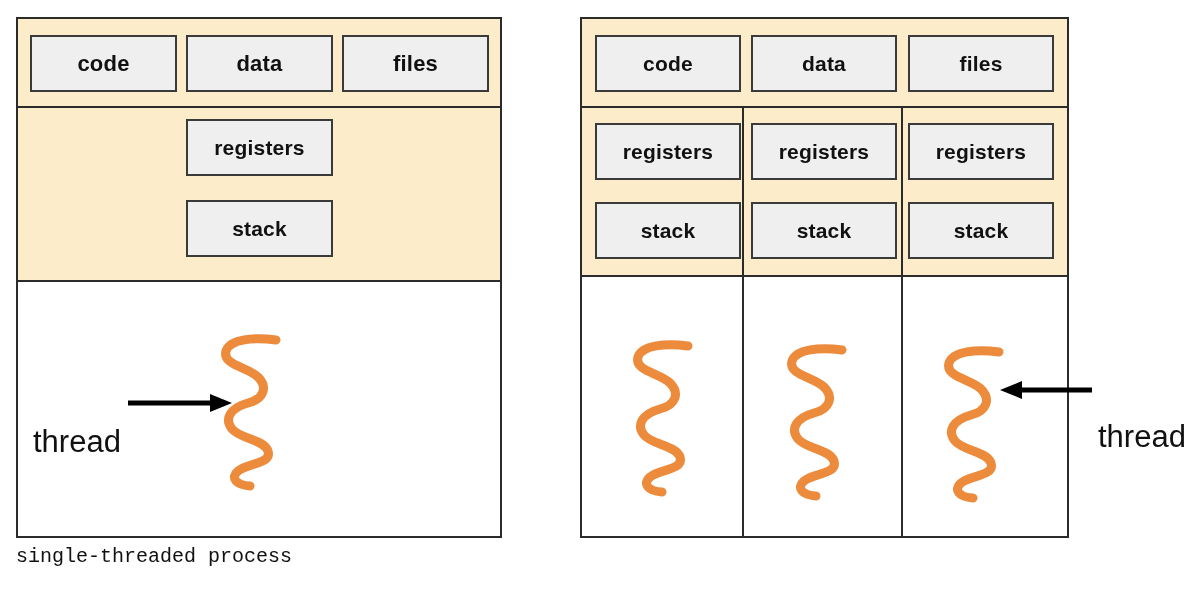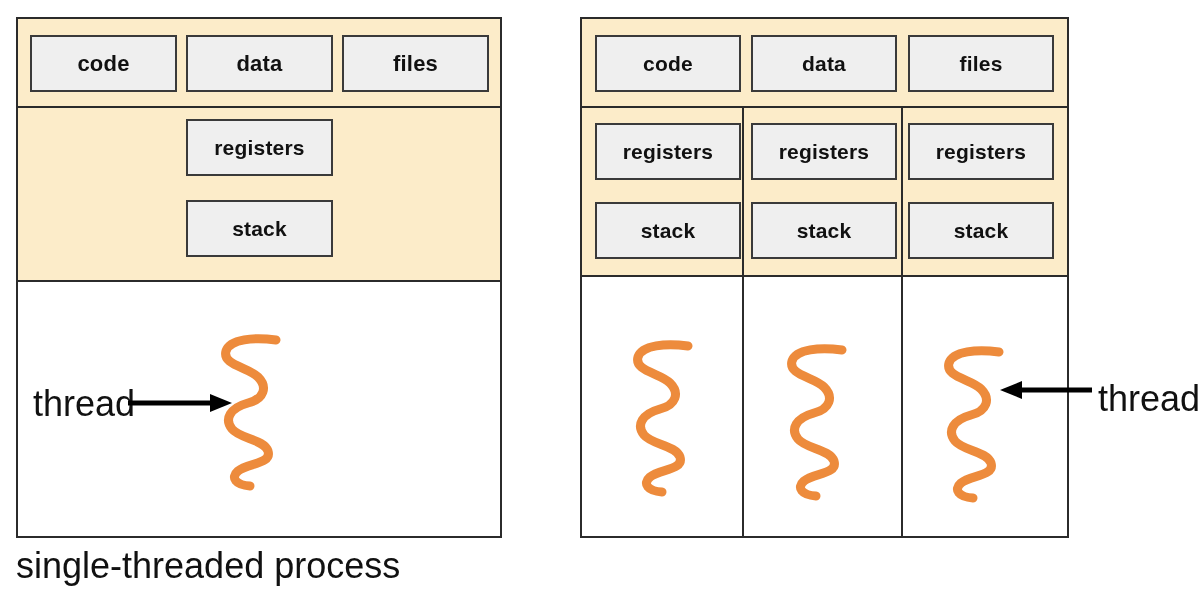--- a/index.html
+++ b/index.html
@@ -114,36 +114,38 @@
   .vdiv--a { left: 160px; top: 89px; height: 428px; }
   .vdiv--b { left: 319px; top: 89px; height: 428px; }
 
   
   .squiggle {
     position: absolute;
     pointer-events: none;
   }
   .annot-label {
     position: absolute;
-    font-size: 36px;
+    font-size: 31px;
     color: #111111;
     white-space: nowrap;
+    margin-top: 41px;
   }
   .label-thread-left  { left: 33px;  top: 383px; }
   .label-thread-right { left: 1098px; top: 378px; }
 
   .arrow-left-svg  { position: absolute; left: 128px; top: 391px; }
   .arrow-right-svg { position: absolute; left: 1000px; top: 378px; }
 
   
   .caption {
     position: absolute;
-    font-size: 36px;
+    font-size: 20px;
     color: #111111;
     white-space: nowrap;
+    font-family: Liberation Mono, monospace;
   }
   .caption--single { left: 16px;  top: 545px; width: 486px; }
   .caption--multi  { left: 580px; top: 545px; width: 489px; }
 </style>
 </head>
 <body>
 
 <div class="diagram">
 
   <div class="panel panel--single">

